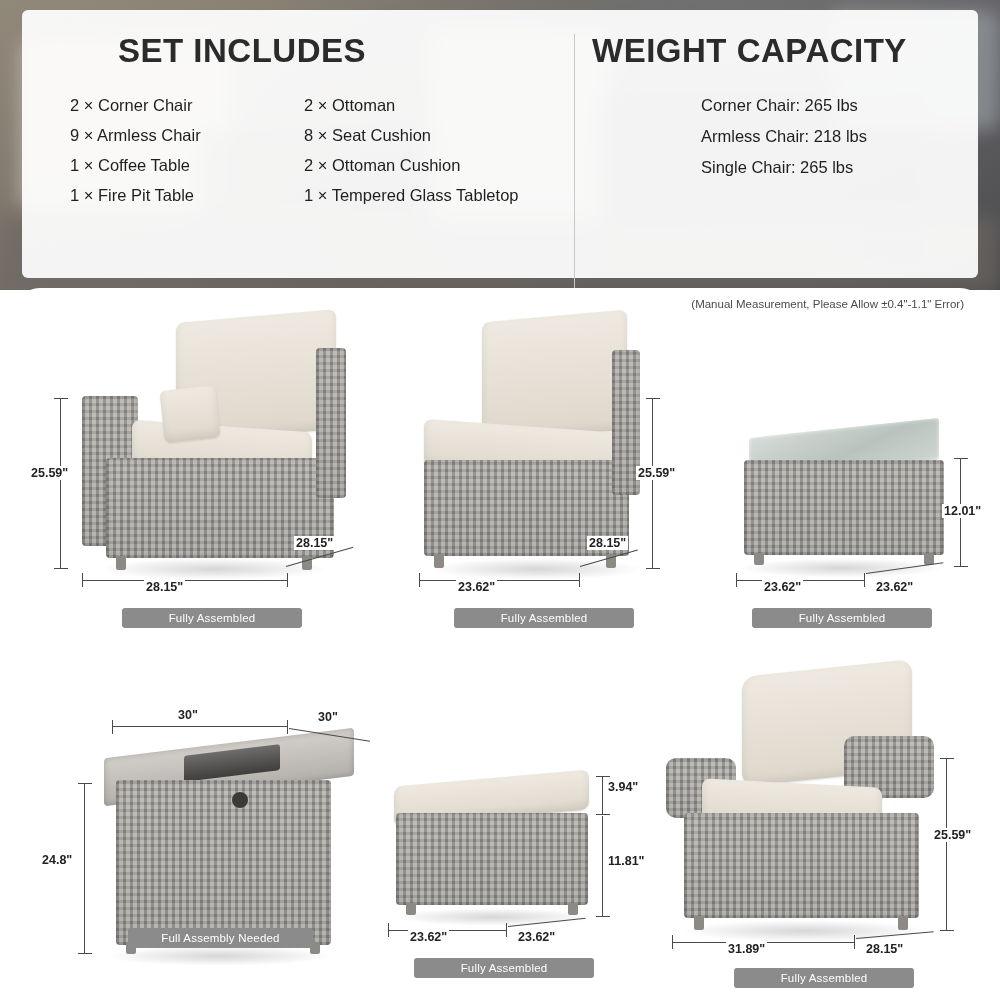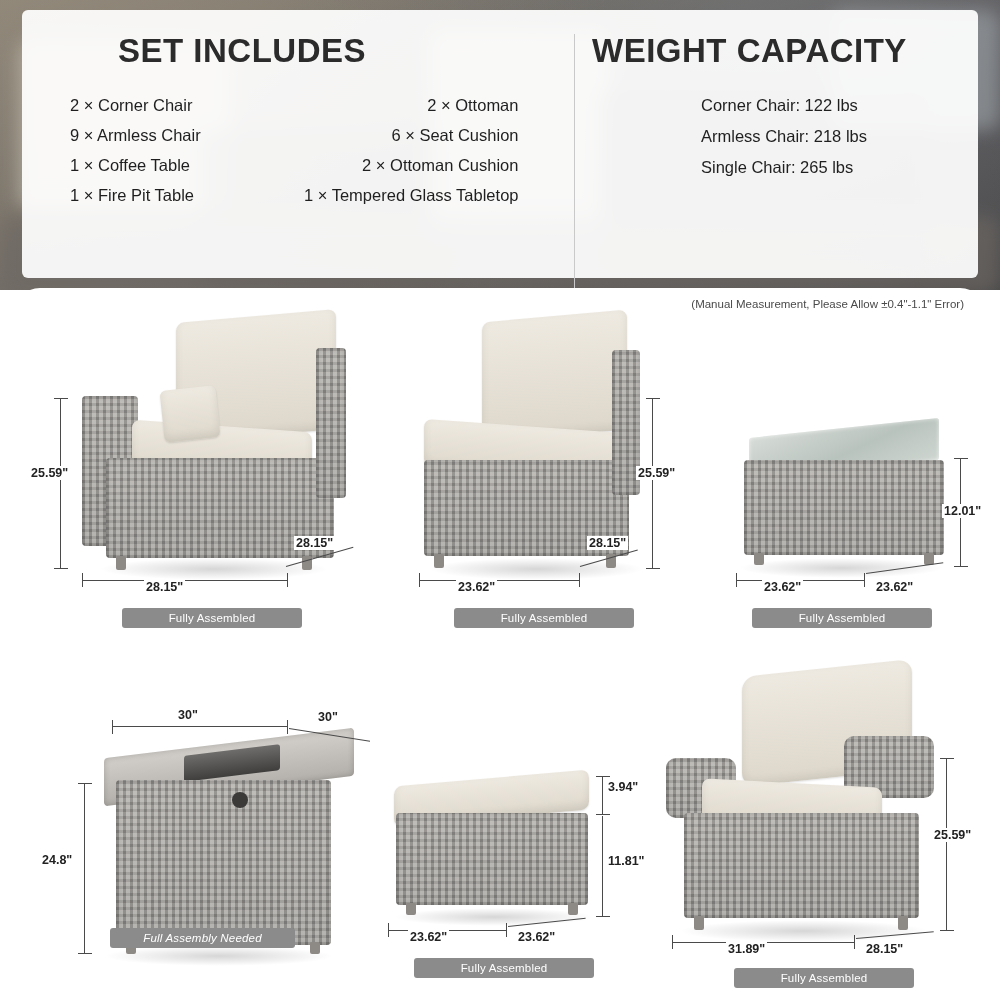--- a/index.html
+++ b/index.html
@@ -39,21 +39,21 @@
   }
   #weight-title{
     position:absolute;left:570px;top:22px;
     font-size:33px;font-weight:bold;letter-spacing:.5px;color:#2b2b2b;
   }
   .divider{
     position:absolute;left:552px;top:24px;width:1px;height:255px;background:#c9c9c9;
   }
   .list{position:absolute;font-size:16.5px;color:#1f1f1f;line-height:30px;}
   #set-col1{left:48px;top:80px;}
-  #set-col2{left:282px;top:80px;text-align:right;}
+  #set-col2{left:282px;top:80px;}
   #weight-col{left:679px;top:80px;line-height:31px;}
   .list div{white-space:nowrap;}
 
   
   #spec-card{
     position:absolute;left:14px;top:288px;width:972px;height:700px;
     background:#ffffff;border-radius:26px;
   }
   #manual-note{
     position:absolute;right:22px;top:10px;
@@ -120,27 +120,27 @@
 
   <div class="list" id="set-col1">
     <div>2 × Corner Chair</div>
     <div>9 × Armless Chair</div>
     <div>1 × Coffee Table</div>
     <div>1 × Fire Pit Table</div>
   </div>
 
   <div class="list" id="set-col2">
     <div>2 × Ottoman</div>
-    <div>6 × Seat Cushion</div>
+    <div>8 × Seat Cushion</div>
     <div>2 × Ottoman Cushion</div>
     <div>1 × Tempered Glass Tabletop</div>
   </div>
 
   <div class="list" id="weight-col">
-    <div>Corner Chair: 122 lbs</div>
+    <div>Corner Chair: 265 lbs</div>
     <div>Armless Chair: 218 lbs</div>
     <div>Single Chair: 265 lbs</div>
   </div>
 </div>
 
 <div id="spec-card">
 
   <div id="manual-note">(Manual Measurement, Please Allow ±0.4"-1.1" Error)</div>
 
   <div class="tile" style="left:40px;top:20px;width:300px;height:320px;">
@@ -245,21 +245,21 @@
     <div class="ln lnh" style="left:245px;top:40px;width:82px;transform:rotate(9deg);transform-origin:left center;"></div>
     <div class="dim" style="left:272px;top:22px;">30"</div>
 
     <div class="ln lnv" style="left:40px;top:95px;height:170px;"></div>
     <div class="tick lnh" style="left:34px;top:95px;width:14px;height:1px;"></div>
     <div class="tick lnh" style="left:34px;top:265px;width:14px;height:1px;"></div>
     <div class="dim" style="left:-4px;top:165px;">24.8"</div>
 
     <div class="badge" style="left:90px;top:540px;width:0px;">Full Assembly Needed</div>
   </div>
-  <div class="badge" style="left:96px;top:640px;width:185px;font-style:italic;">Full Assembly Needed</div>
+  <div class="badge" style="left:114px;top:640px;width:185px;">Full Assembly Needed</div>
 
   <div class="tile" style="left:360px;top:470px;width:280px;height:220px;">
     <div class="shadow" style="left:20px;top:150px;width:200px;height:18px;"></div>
     <div class="cushion" style="position:absolute;left:20px;top:20px;width:195px;height:40px;transform:skewY(-5deg);"></div>
     <div class="wicker" style="position:absolute;left:22px;top:55px;width:192px;height:92px;"></div>
     <div class="leg" style="position:absolute;left:32px;top:145px;width:10px;height:12px;"></div>
     <div class="leg" style="position:absolute;left:194px;top:145px;width:10px;height:12px;"></div>
 
     <div class="ln lnv" style="left:228px;top:18px;height:38px;"></div>
     <div class="tick lnh" style="left:222px;top:18px;width:14px;height:1px;"></div>

